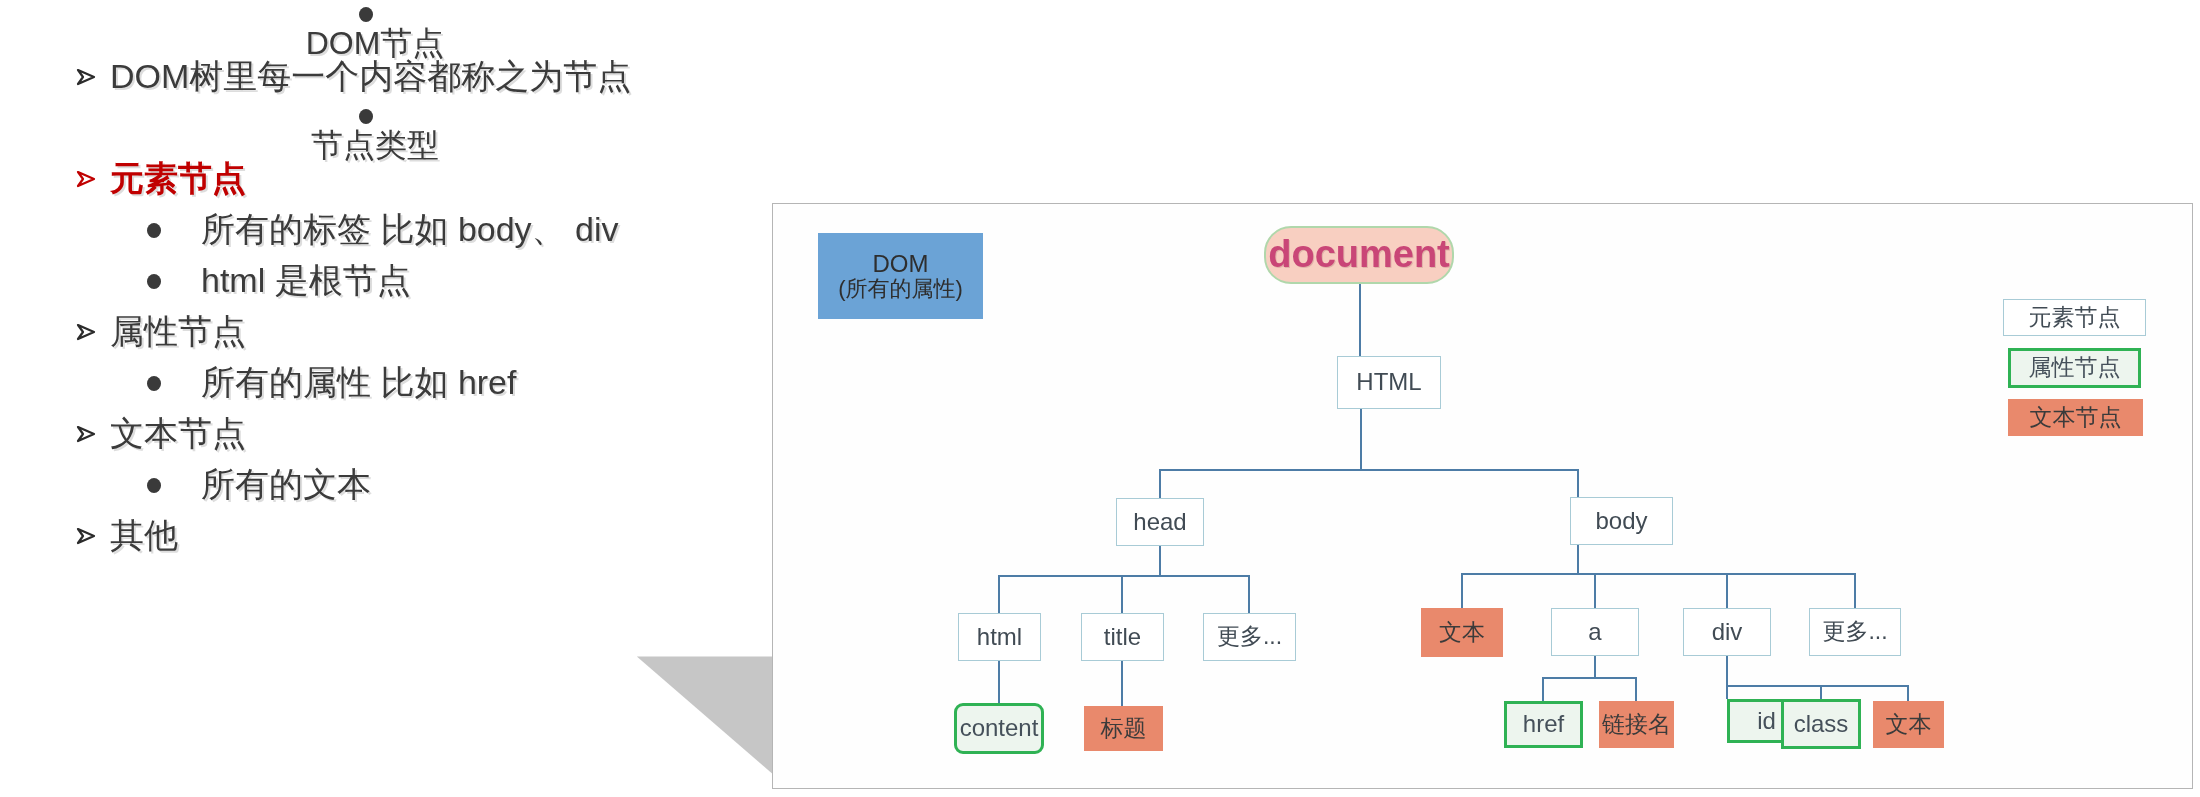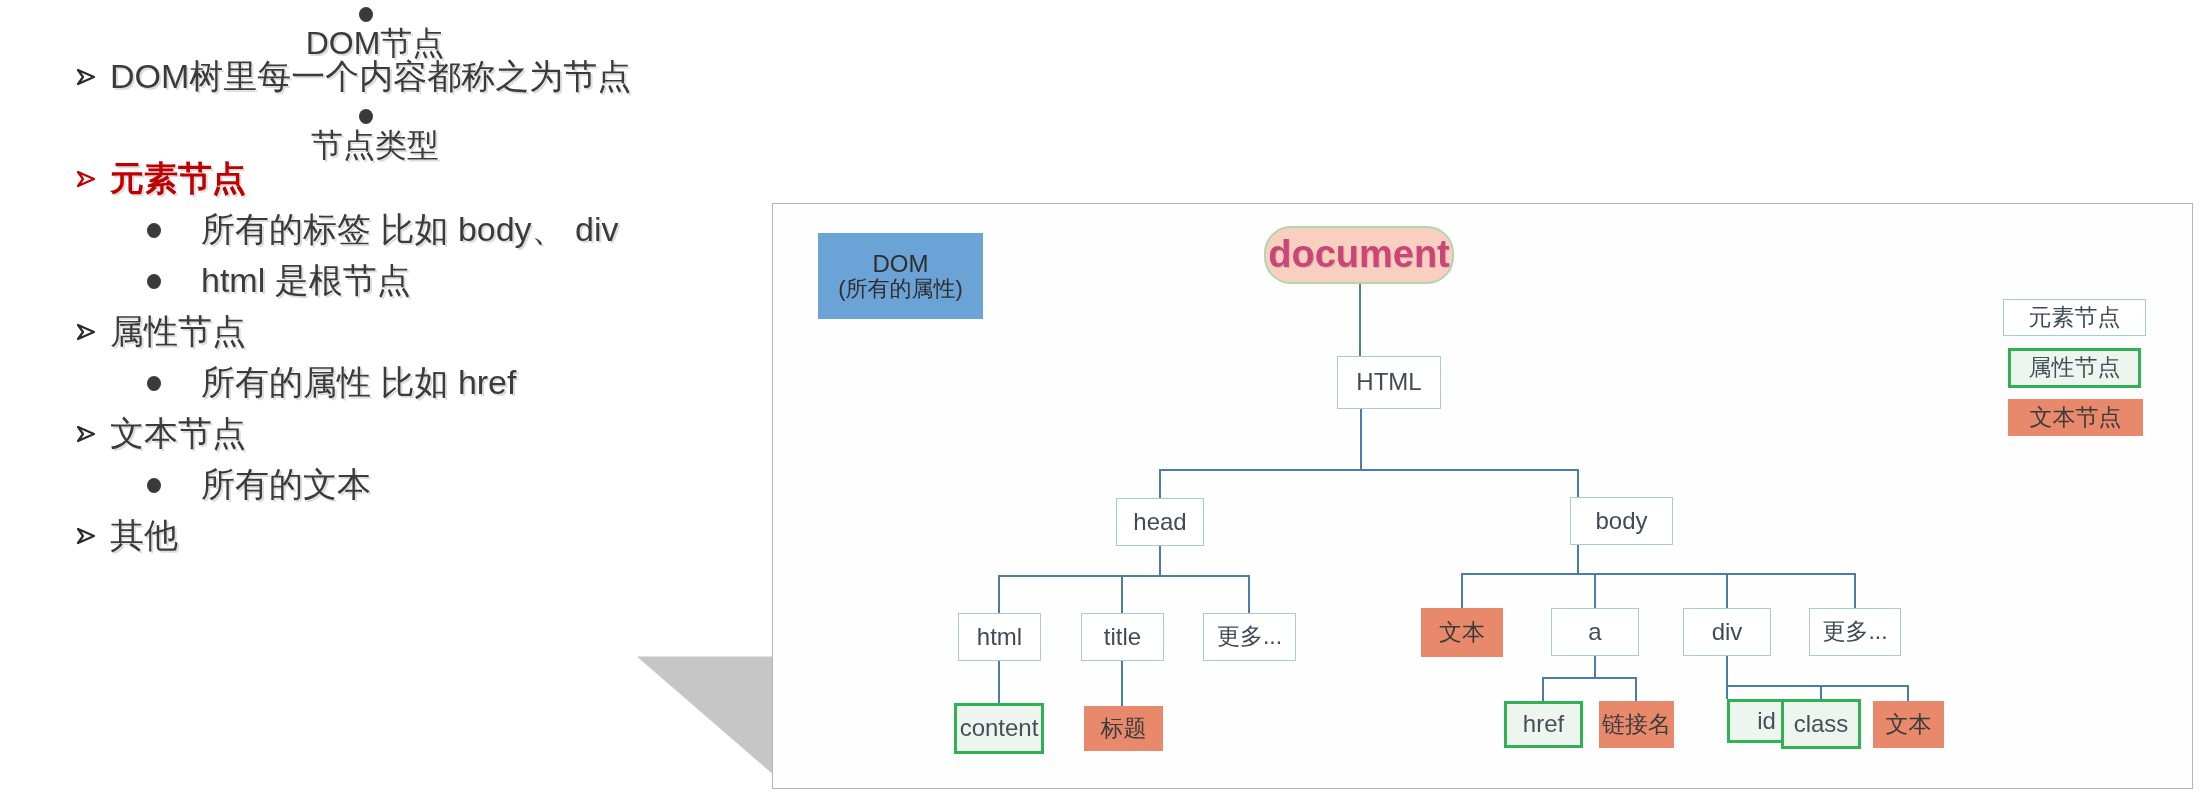--- a/index.html
+++ b/index.html
@@ -131,21 +131,21 @@
     <div class="node element" style="left:536px; top:152px; width:104px; height:53px;margin-left:28px;">HTML</div>
     <div class="node element" style="left:343px; top:294px; width:88px; height:48px;">head</div>
     <div class="node element" style="left:753px; top:293px; width:103px; height:48px;margin-left:44px;">body</div>
     <div class="node element" style="left:185px; top:409px; width:83px; height:48px;">html</div>
     <div class="node element" style="left:308px; top:409px; width:83px; height:48px;">title</div>
     <div class="node element cn" style="left:430px; top:409px; width:93px; height:48px;">更多...</div>
     <div class="node textnode cn" style="left:648px; top:404px; width:82px; height:49px;">文本</div>
     <div class="node element" style="left:778px; top:404px; width:88px; height:48px;">a</div>
     <div class="node element" style="left:910px; top:404px; width:88px; height:48px;">div</div>
     <div class="node element cn" style="left:1036px; top:404px; width:92px; height:48px;">更多...</div>
-    <div class="node attribute" style="left:181px; top:499px; width:90px; height:51px;">content</div>
+    <div class="node attribute" style="left:181px; top:499px; width:90px; height:51px;border-radius:9px;">content</div>
     <div class="node textnode cn" style="left:311px; top:502px; width:79px; height:45px;">标题</div>
     <div class="node attribute" style="left:731px; top:497px; width:79px; height:47px;">href</div>
     <div class="node textnode cn" style="left:826px; top:497px; width:75px; height:47px;">链接名</div>
     <div class="node attribute" style="left:954px; top:495px; width:79px; height:44px;">id</div>
     <div class="node attribute" style="left:1008px; top:495px; width:80px; height:50px;">class</div>
     <div class="node textnode cn" style="left:1100px; top:497px; width:71px; height:47px;">文本</div>
 
     <div class="node element legend-box cn" style="left:1230px; top:95px; width:143px; height:37px;">元素节点</div>
     <div class="node attribute legend-box cn" style="left:1235px; top:144px; width:133px; height:40px;">属性节点</div>
     <div class="node textnode legend-box cn" style="left:1235px; top:195px; width:135px; height:37px;">文本节点</div>

